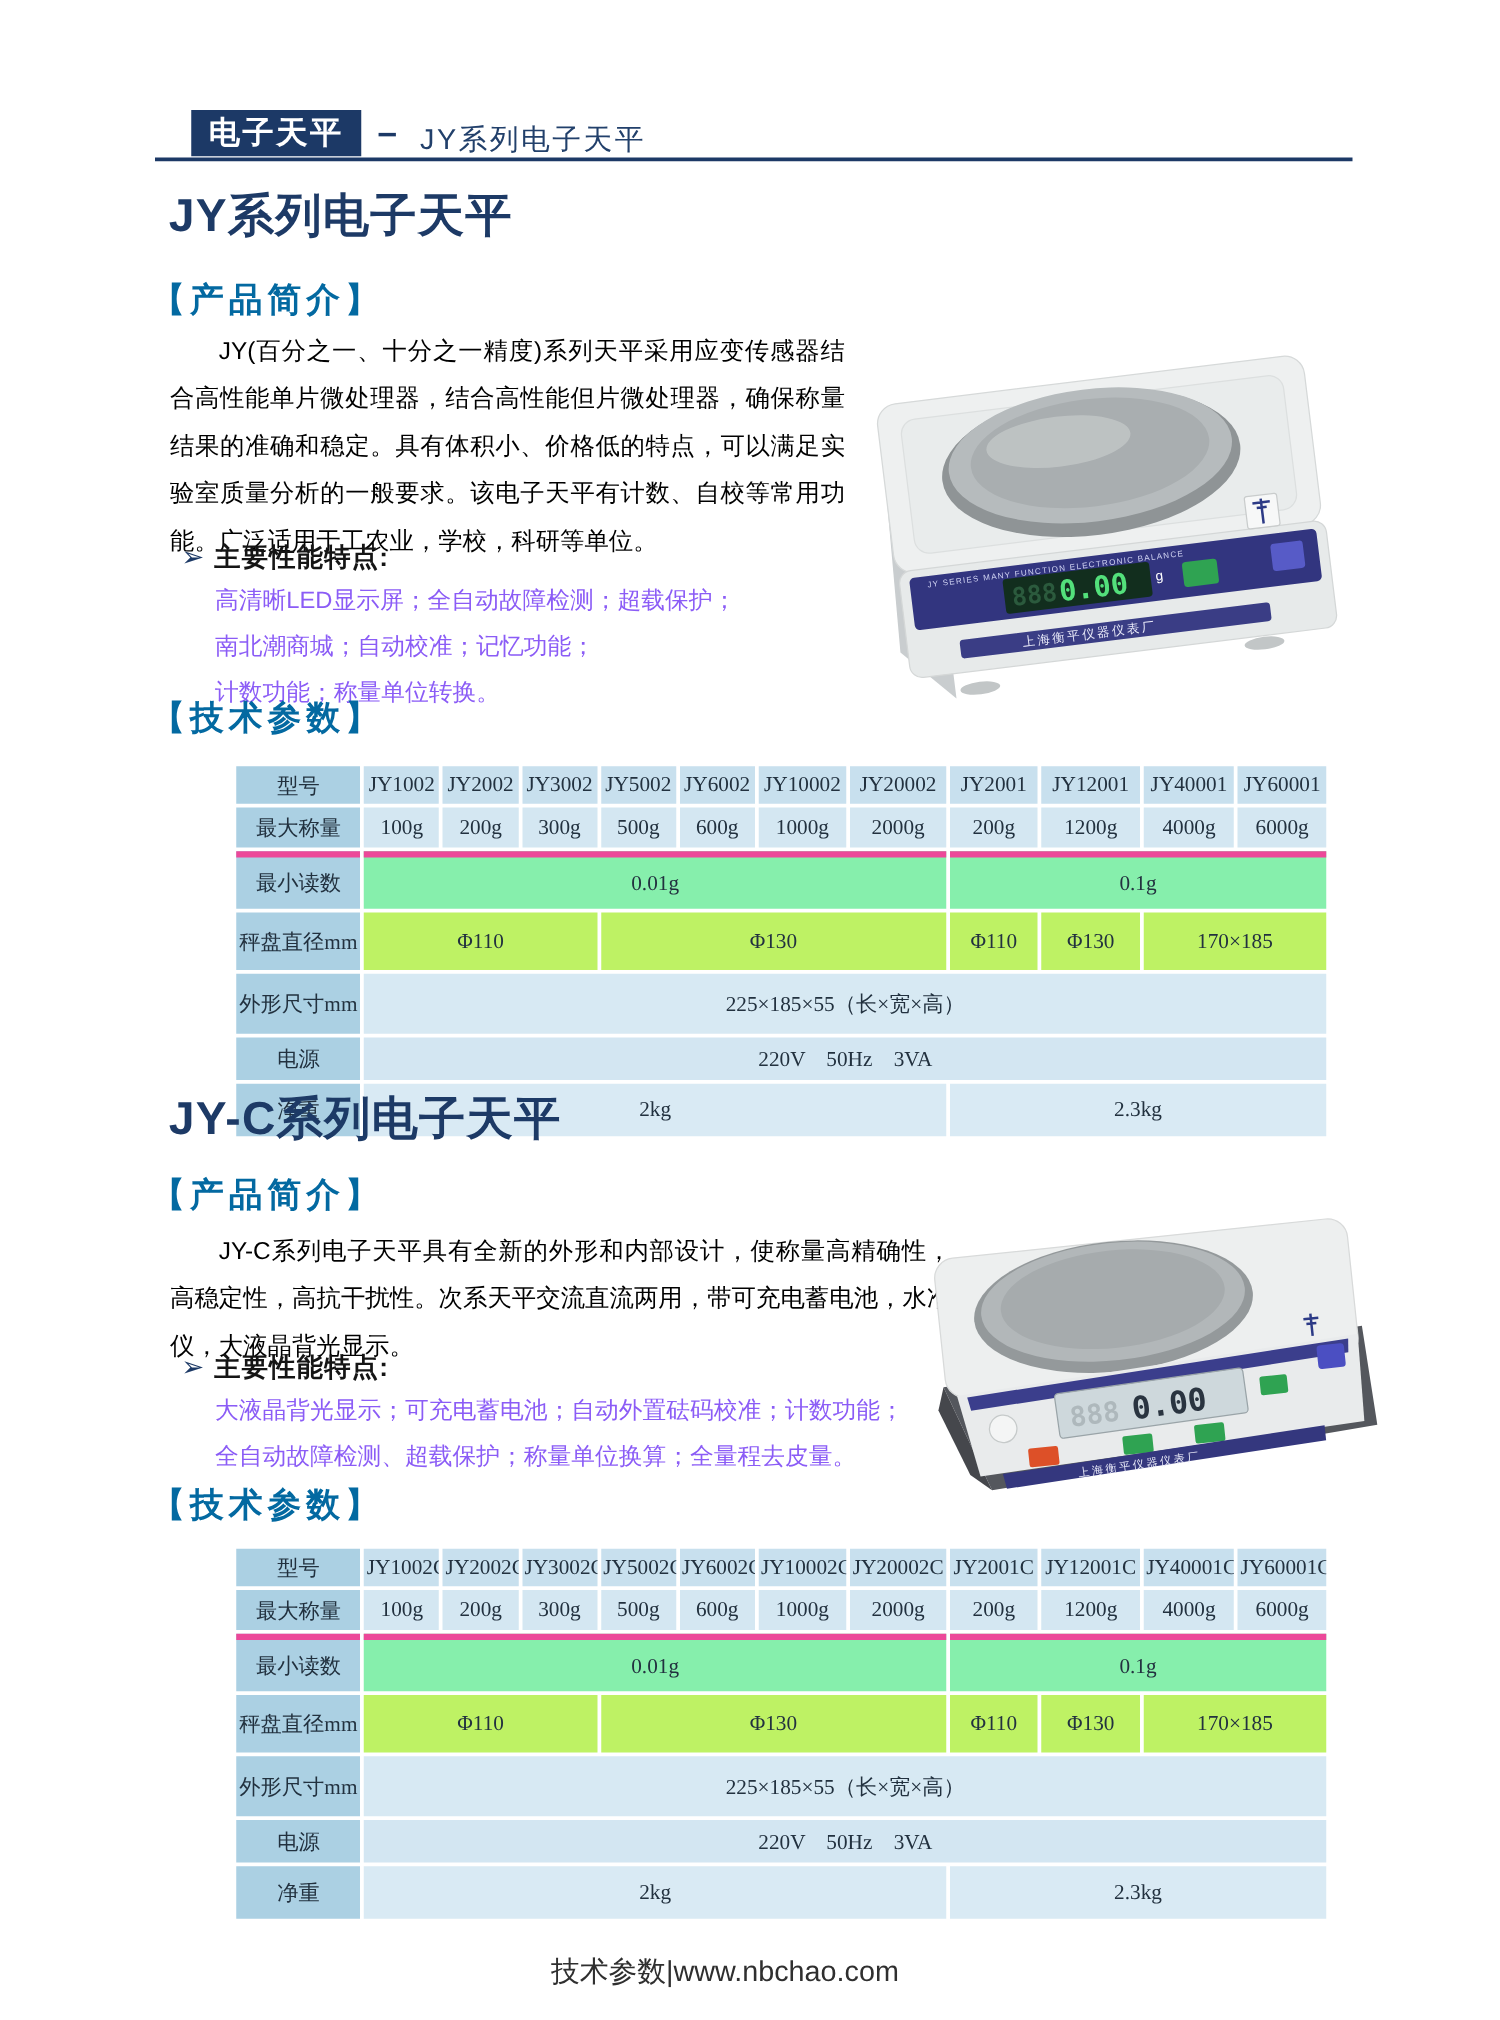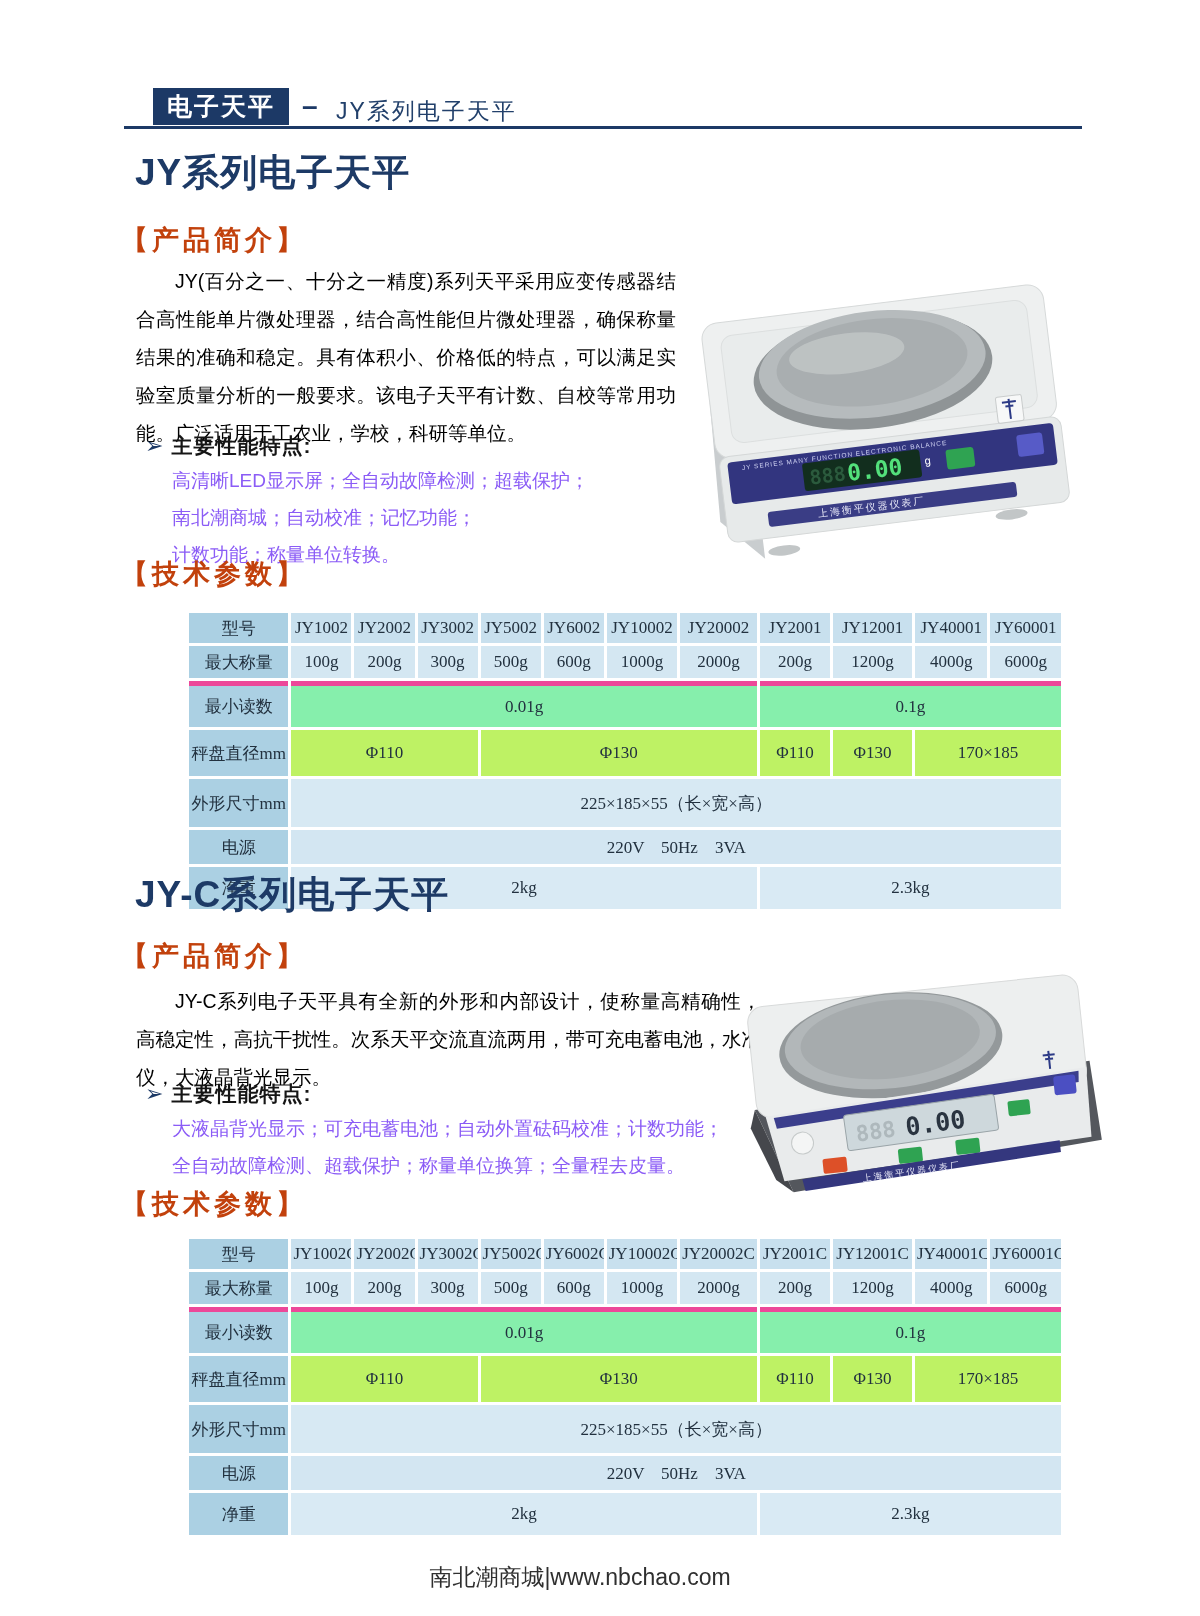--- a/index.html
+++ b/index.html
@@ -8,21 +8,21 @@
 
   
   .hdr-badge{position:absolute;left:153px;top:88px;width:136px;height:37px;background:#1c3966;
              color:#ffffff;font-weight:bold;font-size:25px;line-height:37px;text-align:center;letter-spacing:2px;}
   .hdr-dash{position:absolute;left:302px;top:90px;color:#1c3966;font-weight:bold;font-size:28px;}
   .hdr-sub{position:absolute;left:336px;top:96px;color:#22406b;font-size:23px;letter-spacing:2px;}
   .hdr-rule{position:absolute;left:124px;top:126px;width:958px;height:3px;background:#1c3966;}
 
   
   .h1{position:absolute;left:135px;color:#1d3a66;font-weight:bold;font-size:37px;letter-spacing:1px;}
-  .bracket-heading{position:absolute;left:121px;color:#c2410c;font-weight:bold;font-size:27px;letter-spacing:4px;}
+  .bracket-heading{position:absolute;left:121px;color:#0369a1;font-weight:bold;font-size:27px;letter-spacing:4px;}
   .para{position:absolute;left:136px;font-size:19.5px;line-height:38px;color:#000000;
         text-indent:2em;text-align:justify;}
   .feat-head{position:absolute;left:145px;font-size:21px;}
   .feat-head .arrow{color:#1d3a66;font-size:22px;margin-right:8px;}
   .feat-head .txt{color:#151515;font-weight:bold;letter-spacing:1px;}
   .feat-lines{position:absolute;left:172px;font-size:19px;line-height:37px;color:#8b5cf6;}
   .feat-lines div{white-space:nowrap;}
 
   
   table.spec{position:absolute;left:186px;width:878px;border-collapse:separate;border-spacing:3px;
@@ -298,15 +298,15 @@
       <td class="dat pre" colspan="11">220V　50Hz　3VA</td>
     </tr>
     <tr class="r7">
       <td class="lbl">净重</td>
       <td class="dat" colspan="7">2kg</td>
       <td class="dat" colspan="4">2.3kg</td>
     </tr>
   </tbody>
     </table>
 
-  <div class="footer">南北潮商城|www.nbchao.com</div>
+  <div class="footer">技术参数|www.nbchao.com</div>
 
 </div>
 
 </body></html>

